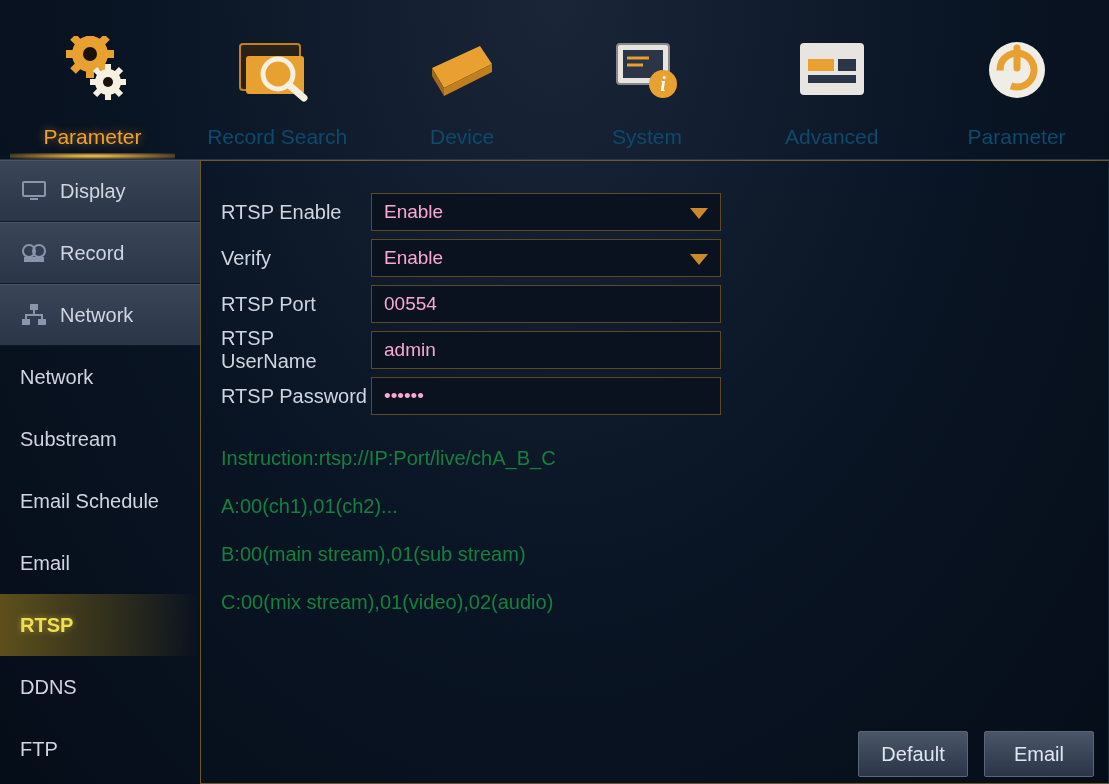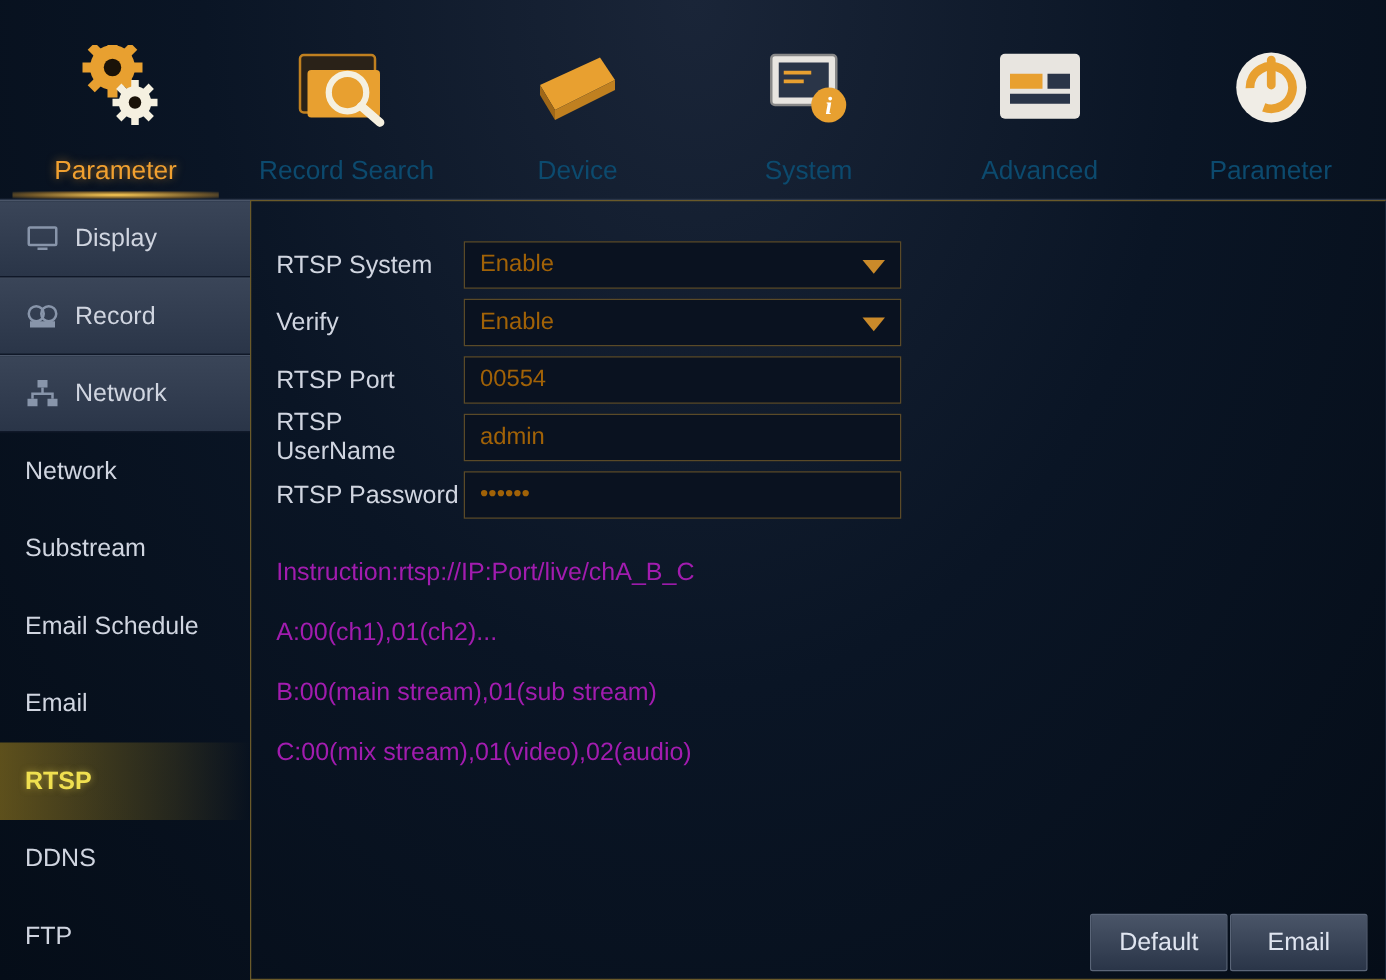--- a/index.html
+++ b/index.html
@@ -119,47 +119,47 @@
 }
 .form-control {
   width: 350px;
   height: 38px;
   background: #0a1220;
   border: 1px solid #5a4a28;
   display: flex;
   align-items: center;
   padding: 0 12px;
   font-size: 19px;
-  color: #a16207;
+  color: #f9a8d4;
   position: relative;
 }
 .form-control.select::after {
   content: "";
   position: absolute;
   right: 12px;
   top: 14px;
   width: 0; height: 0;
   border-left: 9px solid transparent;
   border-right: 9px solid transparent;
   border-top: 11px solid #ca8a2a;
 }
 .info-line {
   font-size: 20px;
-  color: #a21caf;
+  color: #15803d;
   margin-top: 18px;
   line-height: 1.5;
 }
 
 
 .bottom-bar {
   position: absolute;
   bottom: 6px;
   right: 14px;
   display: flex;
-  gap: 2px;
+  gap: 16px;
 }
 .btn {
   width: 110px;
   height: 46px;
   background: linear-gradient(to bottom, #4a5568, #2a3548);
   border: 1px solid #5a6578;
   border-radius: 2px;
   display: flex;
   align-items: center;
   justify-content: center;
@@ -322,21 +322,21 @@
       <span>DDNS</span>
     </div>
     <div class="sidebar-item sub">
       <span>FTP</span>
     </div>
   </div>
 
   <div class="content">
 
     <div class="form-row">
-      <div class="form-label">RTSP System</div>
+      <div class="form-label">RTSP Enable</div>
       <div class="form-control select">
         <span>Enable</span>
       </div>
     </div>
 
     <div class="form-row">
       <div class="form-label">Verify</div>
       <div class="form-control select">
         <span>Enable</span>
       </div>

